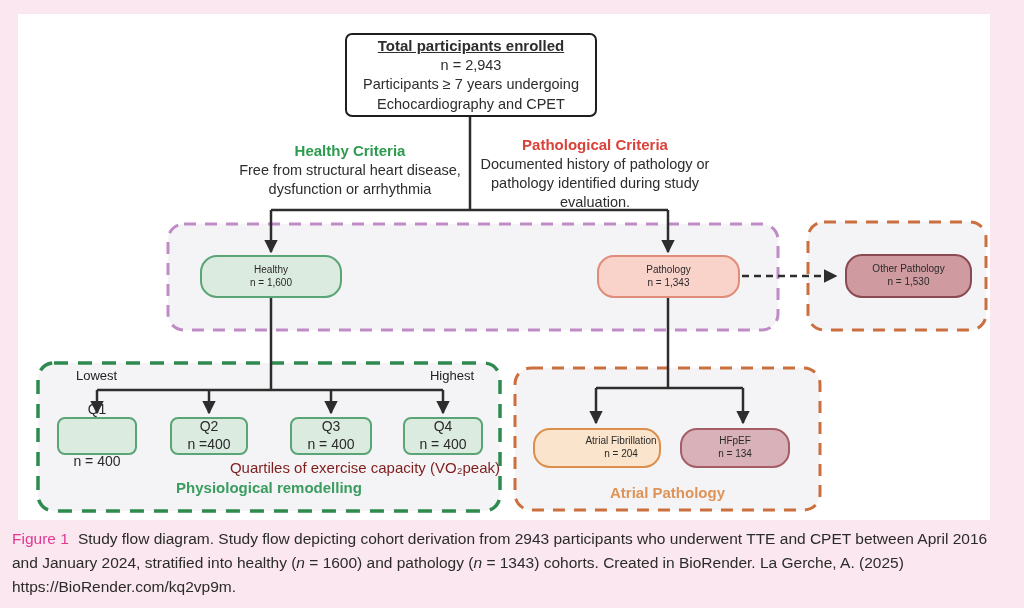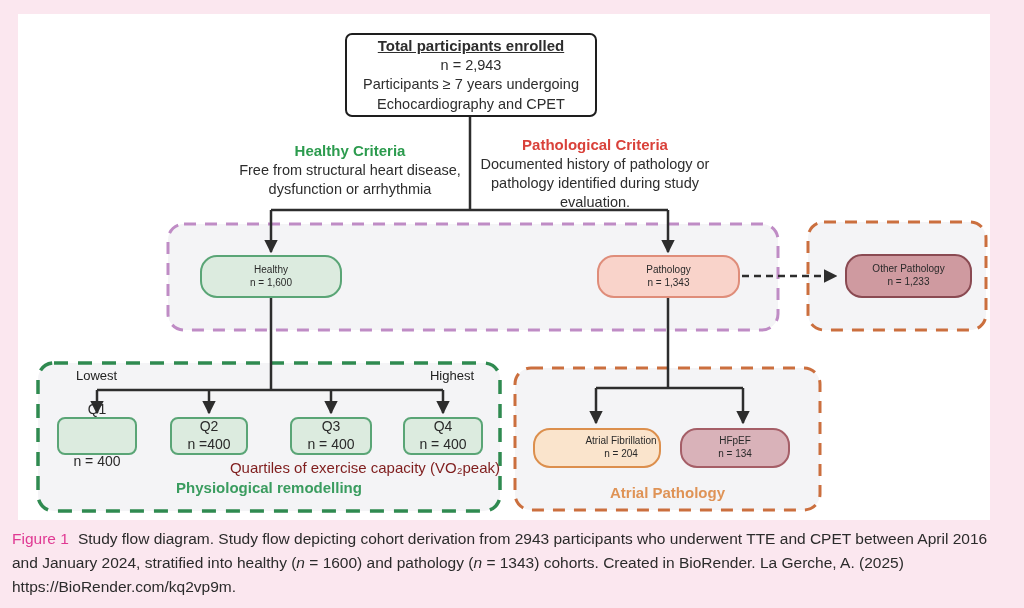--- a/index.html
+++ b/index.html
@@ -125,21 +125,21 @@
   <div class="node healthy-box">
     <span class="nm">Healthy</span>
     <span class="nn">n = 1,600</span>
   </div>
   <div class="node pathology-box">
     <span class="nm">Pathology</span>
     <span class="nn">n = 1,343</span>
   </div>
   <div class="node otherpath-box">
     <span class="nm">Other Pathology</span>
-    <span class="nn">n = 1,233</span>
+    <span class="nn">n = 1,530</span>
   </div>
 
   <div class="axis-lbl low">Lowest</div>
   <div class="axis-lbl high">Highest</div>
 
   <div class="node qbox q1">
     <span class="nm">Q1</span>
     <span class="nn">n = 400</span>
   </div>
   <div class="node qbox q2">

